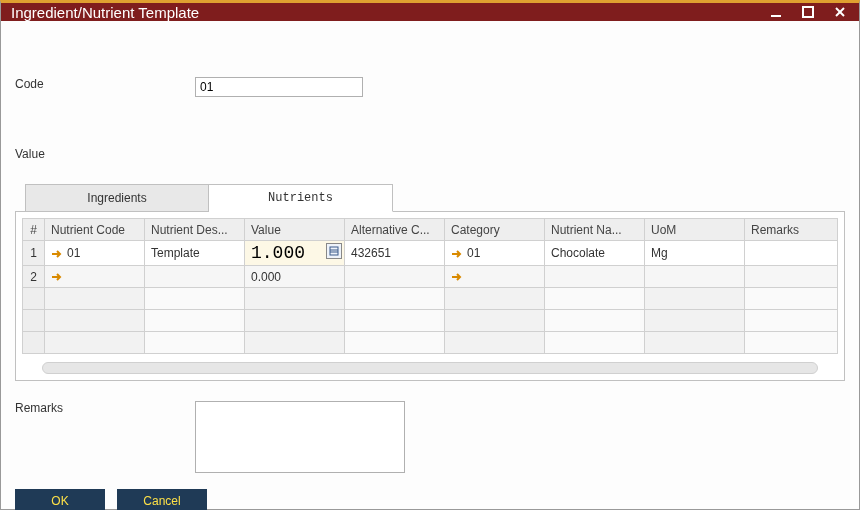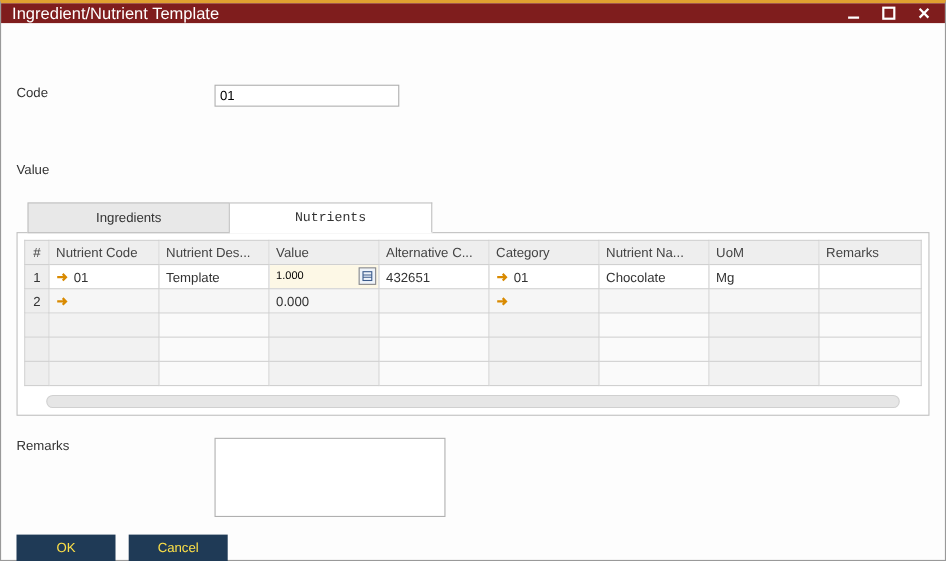--- a/index.html
+++ b/index.html
@@ -26,21 +26,21 @@
   table.grid th.rownum, table.grid td.rownum { width: 22px; text-align: center; background: #eeeeee; }
   table.grid td { background: #fff; }
   table.grid tr:nth-child(even) td { background: #f6f6f6; }
   table.grid tr td.rownum { background: #eeeeee; }
   table.grid tr.empty td { background: #f2f2f2; }
   table.grid tr.empty td:nth-child(odd) { background: #fafafa; }
   table.grid tr.empty td.rownum { background:#eeeeee; }
   .arrow-icon { display:inline-block; vertical-align:middle; margin-right:4px; }
   .arrow-icon svg { display:block; }
   .value-cell { background: #fdf8e6 !important; position: relative; padding:0 !important; }
-  .value-cell input { width: 100%; height: 100%; border: none; background: transparent; padding: 2px 20px 2px 6px; font-family: Liberation Sans, sans-serif; font-size: 10px; outline: none; }
+  .value-cell input { width: 100%; height: 100%; border: none; background: transparent; padding: 2px 20px 2px 6px; font-family: Liberation Mono, monospace; font-size: 18px; outline: none; }
   .value-cell .lookup-btn { position: absolute; right: 2px; top: 2px; width: 16px; height: 16px; border:1px solid #888; background:#eef3fa; display:flex; align-items:center; justify-content:center; cursor:pointer; }
   .value-cell .lookup-btn svg { stroke:#3a5a8a; fill:none; stroke-width:1; }
   .hscroll { height: 12px; background: #e6e6e6; border:1px solid #d0d0d0; border-radius:6px; margin: 8px 20px 0 20px; }
   .remarks-row { display:flex; margin-top: 20px; }
   .remarks-row label { width:180px; }
   .remarks-row textarea { width: 210px; height: 72px; border:1px solid #b0b0b0; resize:none; font-family:inherit; font-size:12px; padding:4px; }
   .footer { margin-top: 16px; display:flex; gap:12px; }
   .btn { width: 90px; height: 24px; background: #1f3a56; color:#fde047; border:none; font-family:inherit; font-size:12px; cursor:pointer; text-align:center; }
 </style>
 </head>

